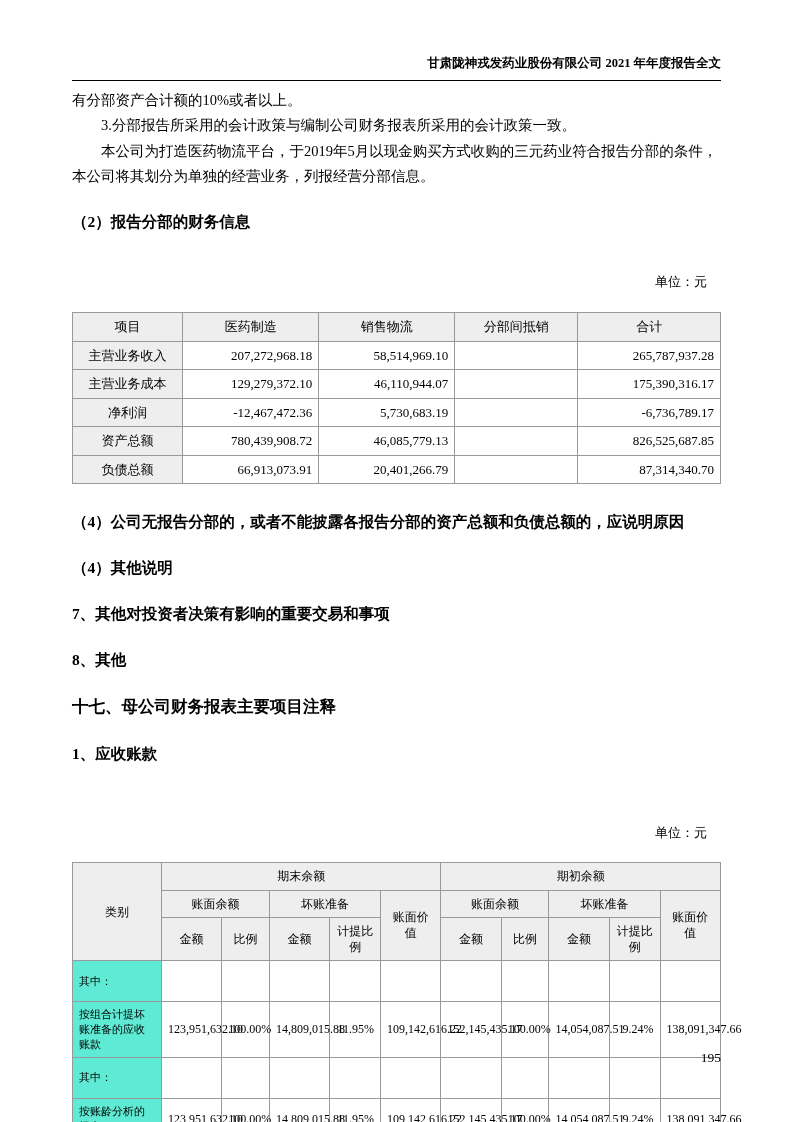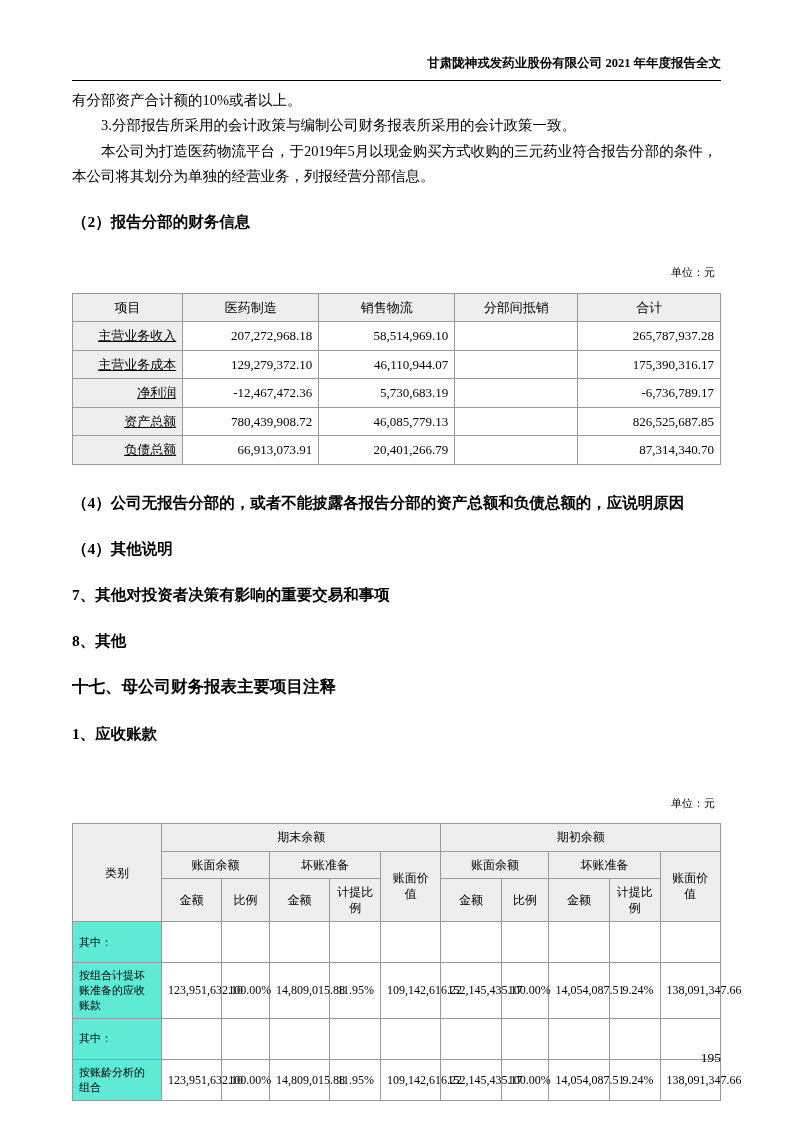--- a/index.html
+++ b/index.html
@@ -60,22 +60,22 @@
     text-indent: 0;
   }
   p.indent2 {
     text-indent: 2em;
   }
   .spacer-md { height: 18px; }
   .spacer-lg { height: 24px; }
 
   .unit-line {
     text-align: right;
-    font-size: 11px;
-    margin: 4px;
+    font-size: 13px;
+    margin: 12px;
     padding-right: 2px;
   }
 
   table {
     border-collapse: collapse;
     width: 100%;
     font-size: 12.5px;
     table-layout: fixed;
   }
   table td, table th {
@@ -84,23 +84,22 @@
     font-weight: normal;
     vertical-align: middle;
     line-height: 1.35;
   }
   .tbl1 th {
     background: #eeeeee;
     font-size: 13px;
   }
   .tbl1 td.label {
     background: #eeeeee;
-    text-align: right;
+    text-align: center;
     font-size: 13px;
-    text-decoration: underline;
   }
   .tbl1 td.num {
     text-align: right;
     font-size: 13px;
   }
   .tbl1 td.blank {
     background: #ffffff;
   }
 
   .tbl2 th {

